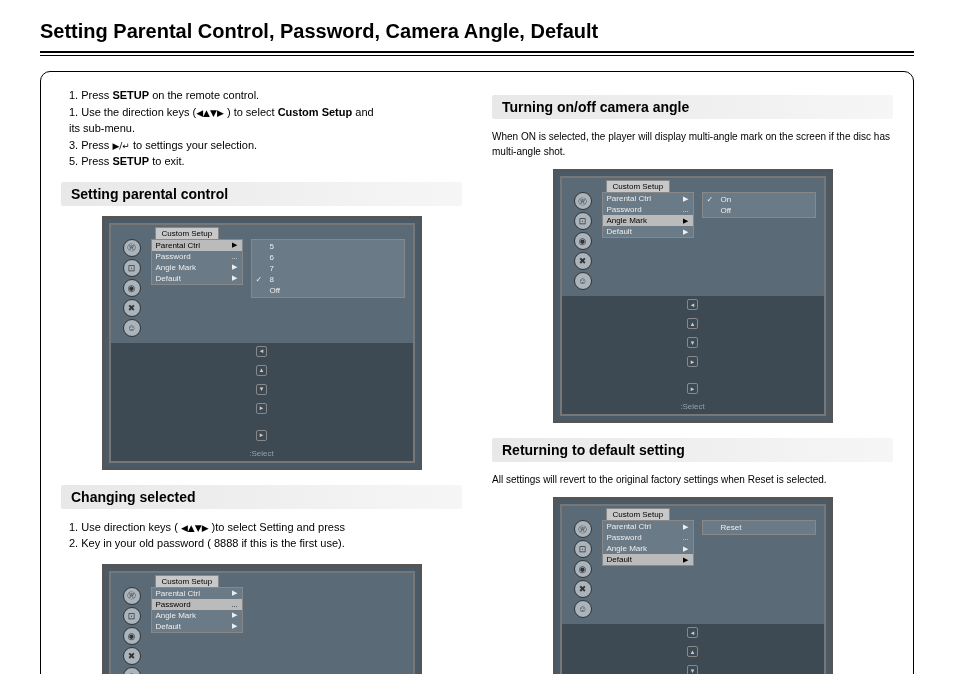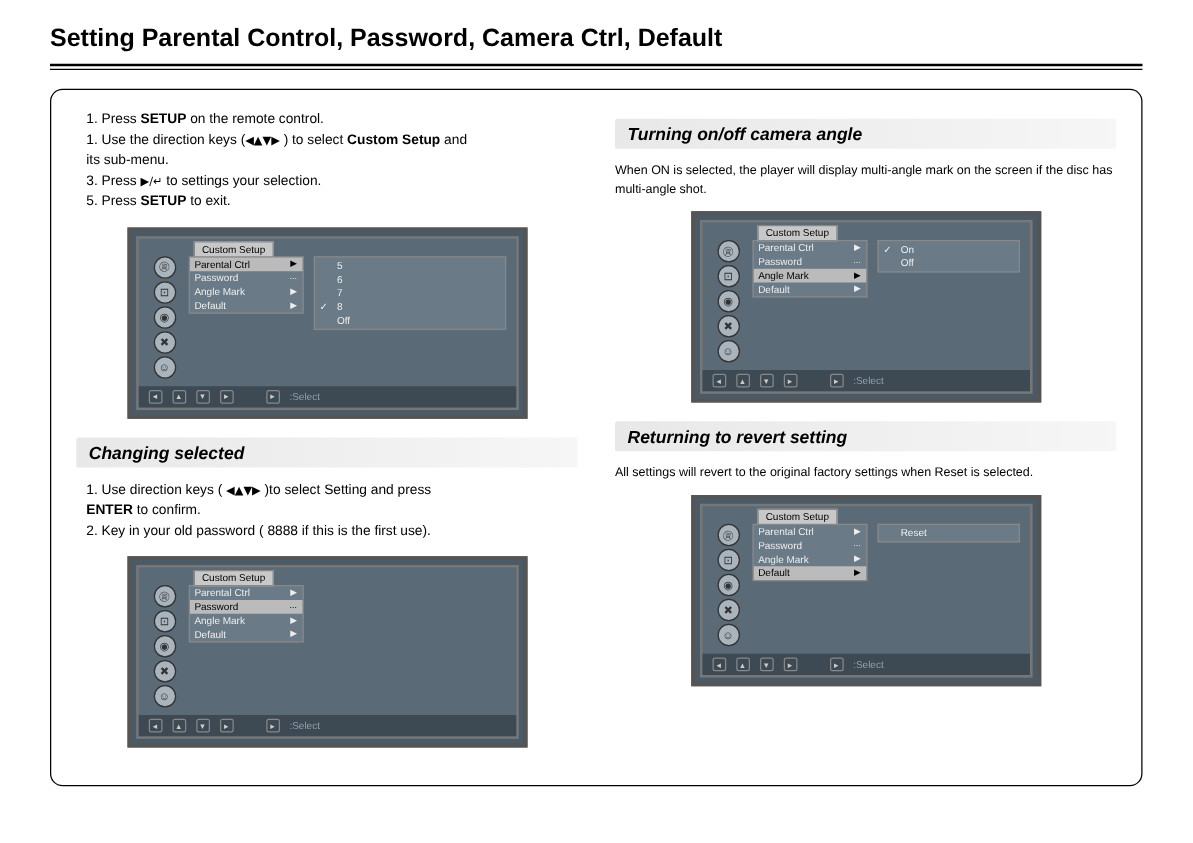--- a/index.html
+++ b/index.html
@@ -4,67 +4,68 @@
 <style>
   * { margin: 0; padding: 0; box-sizing: border-box; }
   body { font-family: Arial, Helvetica, sans-serif; font-size: 12px; color: #000; background: #fff; width: 954px; height: 674px; padding: 20px 40px; }
   .title { font-size: 20px; font-weight: bold; margin-bottom: 8px; }
   .hr { border-top: 2px solid #000; border-bottom: 1px solid #000; height: 5px; margin-bottom: 15px; }
   .page-border { border: 1px solid #000; border-radius: 10px; padding: 15px 20px; }
   .cols { display: flex; gap: 30px; }
   .col { flex: 1; }
   .step-list { margin-left: 8px; margin-bottom: 12px; font-size: 11px; line-height: 1.5; }
   .arrows { font-family: "DejaVu Sans", Arial; font-size: 9px; }
-  .section-head { background: linear-gradient(to right, #e8e8e8, #f6f6f6); border-radius: 2px; padding: 4px 10px; font-weight: bold; font-size: 14px; margin: 8px 0 10px 0; font-style: italic; }
+  .section-head { background: linear-gradient(to right, #e8e8e8, #f6f6f6); border-radius: 2px; padding: 4px 10px; font-weight: bold; font-size: 14px; margin: 8px 0 10px 0; }
   .para { font-size: 10px; line-height: 1.5; margin-bottom: 10px; }
   .osd-wrap { display: flex; justify-content: center; margin: 10px 0 15px 0; }
   .osd { border: 3px solid #555; width: 320px; background: #4a5a66; position: relative; }
   .osd.sm { width: 280px; }
   .osd-inner { border: 2px solid #777; margin: 4px; background: #5a6a76; }
   .osd-tab { position: absolute; top: 8px; left: 50px; background: #c8c8c8; font-size: 8px; padding: 1px 6px; border: 1px solid #888; z-index: 2; }
   .osd-body { display: flex; padding: 14px 8px 6px 8px; min-height: 110px; }
   .osd.sm .osd-body { min-height: 95px; }
   .icon-col { width: 26px; display: flex; flex-direction: column; gap: 2px; align-items: center; }
   .icn { width: 18px; height: 18px; border-radius: 50%; border: 1px solid #333; background: #aab4bc; display: flex; align-items: center; justify-content: center; font-size: 9px; color: #333; }
   .menu-col { flex: 0 0 92px; margin-left: 6px; }
   .menu-box { border: 1px solid #888; background: #6a7a86; }
-  .menu-item { display: flex; justify-content: space-between; font-size: 8px; padding: 1px 4px; color: #eee; }
+  .menu-item { display: flex; justify-content: space-between; align-items: center; font-size: 8px; padding: 1px 4px; color: #eee; }
   .menu-item.sel { background: #bbb; color: #000; }
   .menu-item .tri { font-size: 7px; }
   .value-col { flex: 1; margin-left: 8px; }
   .value-box { border: 1px solid #888; background: #6a7a86; padding: 1px 4px; min-height: 40px; }
   .value-item { display: flex; align-items: center; gap: 4px; font-size: 8px; color: #eee; line-height: 1.4; }
   .check { font-size: 8px; color: #eee; width: 10px; }
   .pw-box { border: 1px solid #888; background: #6a7a86; padding: 2px 6px; margin-top: 18px; }
   .pw-row { display: flex; align-items: center; font-size: 8px; color: #eee; gap: 6px; line-height: 1.5; }
   .pw-dots { letter-spacing: 2px; border-bottom: 1px solid #ccc; width: 40px; }
   .pw-blank { border-bottom: 1px solid #ccc; width: 40px; height: 8px; }
-  .osd-footer { background: #3d4a54; padding: 3px 8px; display: flex; align-items: center; gap: 8px; }
+  .osd-footer { background: #3d4a54; padding: 3px 8px; display: flex; align-items: center; gap: 8px; flex-direction: column; }
   .foot-key { display: inline-flex; border: 1px solid #888; border-radius: 2px; width: 11px; height: 11px; align-items: center; justify-content: center; font-size: 7px; color: #ccc; }
   .foot-sep { width: 10px; }
   .foot-label { font-size: 8px; color: #8fa0ae; }
 </style>
 </head>
 <body>
 
-<div class="title">Setting Parental Control, Password, Camera Ctrl, Default</div>
+<div class="title">Setting Parental Control, Password, Camera Angle, Default</div>
 <div class="hr"></div>
 
 <div class="page-border">
 <div class="cols">
 
   <div class="col">
     <div class="step-list">
       <div><span>1. Press </span><b>SETUP</b><span> on the remote control.</span></div>
       <div><span>1. Use the direction keys (</span><span class="arrows">◀▲▼▶</span><span> ) to select </span><b>Custom Setup</b><span> and</span></div>
       <div>    its sub-menu.</div>
       <div><span>3. Press </span><span class="arrows">▶/↵</span><span> to settings your selection.</span></div>
       <div><span>5. Press </span><b>SETUP</b><span> to exit.</span></div>
     </div>
 
+    <div class="section-head">Setting parental control</div>
     <div class="osd-wrap">
       <div class="osd">
         <div class="osd-tab">Custom Setup</div>
         <div class="osd-inner">
           <div class="osd-body">
             <div class="icon-col">
               <div class="icn">㊮</div>
               <div class="icn">⊡</div>
               <div class="icn">◉</div>
               <div class="icn">✖</div>
@@ -124,21 +125,20 @@
             <span class="foot-key">▸</span>
             <span class="foot-label">:Select</span>
           </div>
         </div>
       </div>
     </div>
 
     <div class="section-head">Changing selected</div>
     <div class="step-list">
       <div><span>1. Use direction keys ( </span><span class="arrows">◀▲▼▶</span><span> )to select Setting and press</span></div>
-      <div><b>    ENTER</b><span> to confirm.</span></div>
       <div>2. Key in your old password ( 8888 if this is the first use).</div>
     </div>
     <div class="osd-wrap">
       <div class="osd">
         <div class="osd-tab">Custom Setup</div>
         <div class="osd-inner">
           <div class="osd-body" style="flex-wrap:wrap;">
             <div class="icon-col">
               <div class="icn">㊮</div>
               <div class="icn">⊡</div>
@@ -235,21 +235,21 @@
             <span class="foot-key">▾</span>
             <span class="foot-key">▸</span>
             <span class="foot-sep"></span>
             <span class="foot-key">▸</span>
             <span class="foot-label">:Select</span>
           </div>
         </div>
       </div>
     </div>
 
-    <div class="section-head">Returning to revert setting</div>
+    <div class="section-head">Returning to default setting</div>
     <div class="para">All settings will revert to the original factory settings when Reset is selected.</div>
     <div class="osd-wrap">
       <div class="osd sm">
         <div class="osd-tab">Custom Setup</div>
         <div class="osd-inner">
           <div class="osd-body">
             <div class="icon-col">
               <div class="icn">㊮</div>
               <div class="icn">⊡</div>
               <div class="icn">◉</div>

